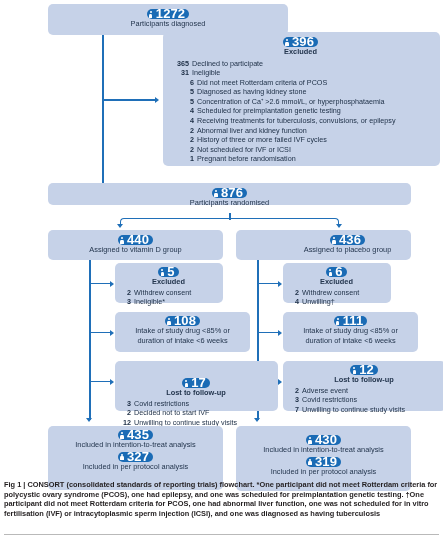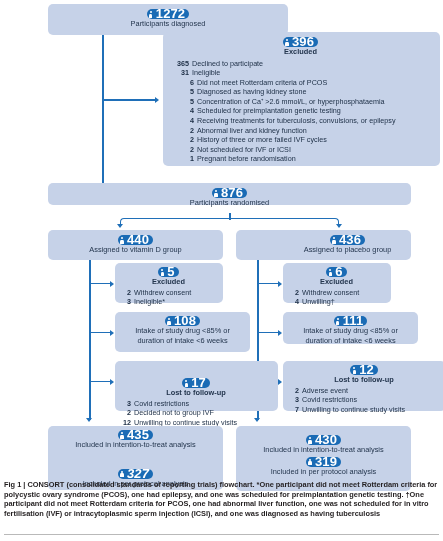--- a/index.html
+++ b/index.html
@@ -317,21 +317,21 @@
   <div class="badge-row">
     <span class="badge">
       <span class="person"></span>
         <span>108</span>
     </span>
   </div>
   <div class="box-title">Intake of study drug &lt;85% or</div>
   <div class="box-title">duration of intake &lt;6 weeks</div>
 </div>
 
-<div class="box" style="left:283px; top:312px; width:135px; height:32px; padding-top:3px;">
+<div class="box" style="left:283px; top:312px; width:135px; height:40px; padding-top:3px;">
   <div class="badge-row">
     <span class="badge">
       <span class="person"></span>
         <span>111</span>
     </span>
   </div>
   <div class="box-title">Intake of study drug &lt;85% or</div>
   <div class="box-title">duration of intake &lt;6 weeks</div>
 </div>
 
@@ -343,21 +343,21 @@
     </span>
   </div>
   <div class="box-title bold">Lost to follow-up</div>
   <ul class="items narrow" style="margin-top:1px;">
     <li>
         <span class="n">3</span>
         <span class="t">Covid restrictions</span>
       </li>
     <li>
         <span class="n">2</span>
-        <span class="t">Decided not to group IVF</span>
+        <span class="t">Decided not to start IVF</span>
       </li>
     <li>
         <span class="n">12</span>
         <span class="t">Unwilling to continue study visits</span>
       </li>
   </ul>
 </div>
 
 <div class="box" style="left:283px; top:361px; width:163px; height:50px; padding:3px 5px 3px 4px;">
   <div class="badge-row">
@@ -384,21 +384,21 @@
 </div>
 
 <div class="box" style="left:48px; top:426px; width:175px; height:64px; padding-top:3px;">
   <div class="badge-row">
     <span class="badge">
       <span class="person"></span>
         <span>435</span>
     </span>
   </div>
   <div class="box-title">Included in intention-to-treat analysis</div>
-  <div class="badge-row" style="margin-top:18px;font-style:italic;">
+  <div class="badge-row" style="margin-top:1px;">
     <span class="badge">
       <span class="person"></span>
         <span>327</span>
     </span>
   </div>
   <div class="box-title">Included in per protocol analysis</div>
 </div>
 
 <div class="box" style="left:236px; top:426px; width:175px; height:65px; padding-top:8px;">
   <div class="badge-row">

